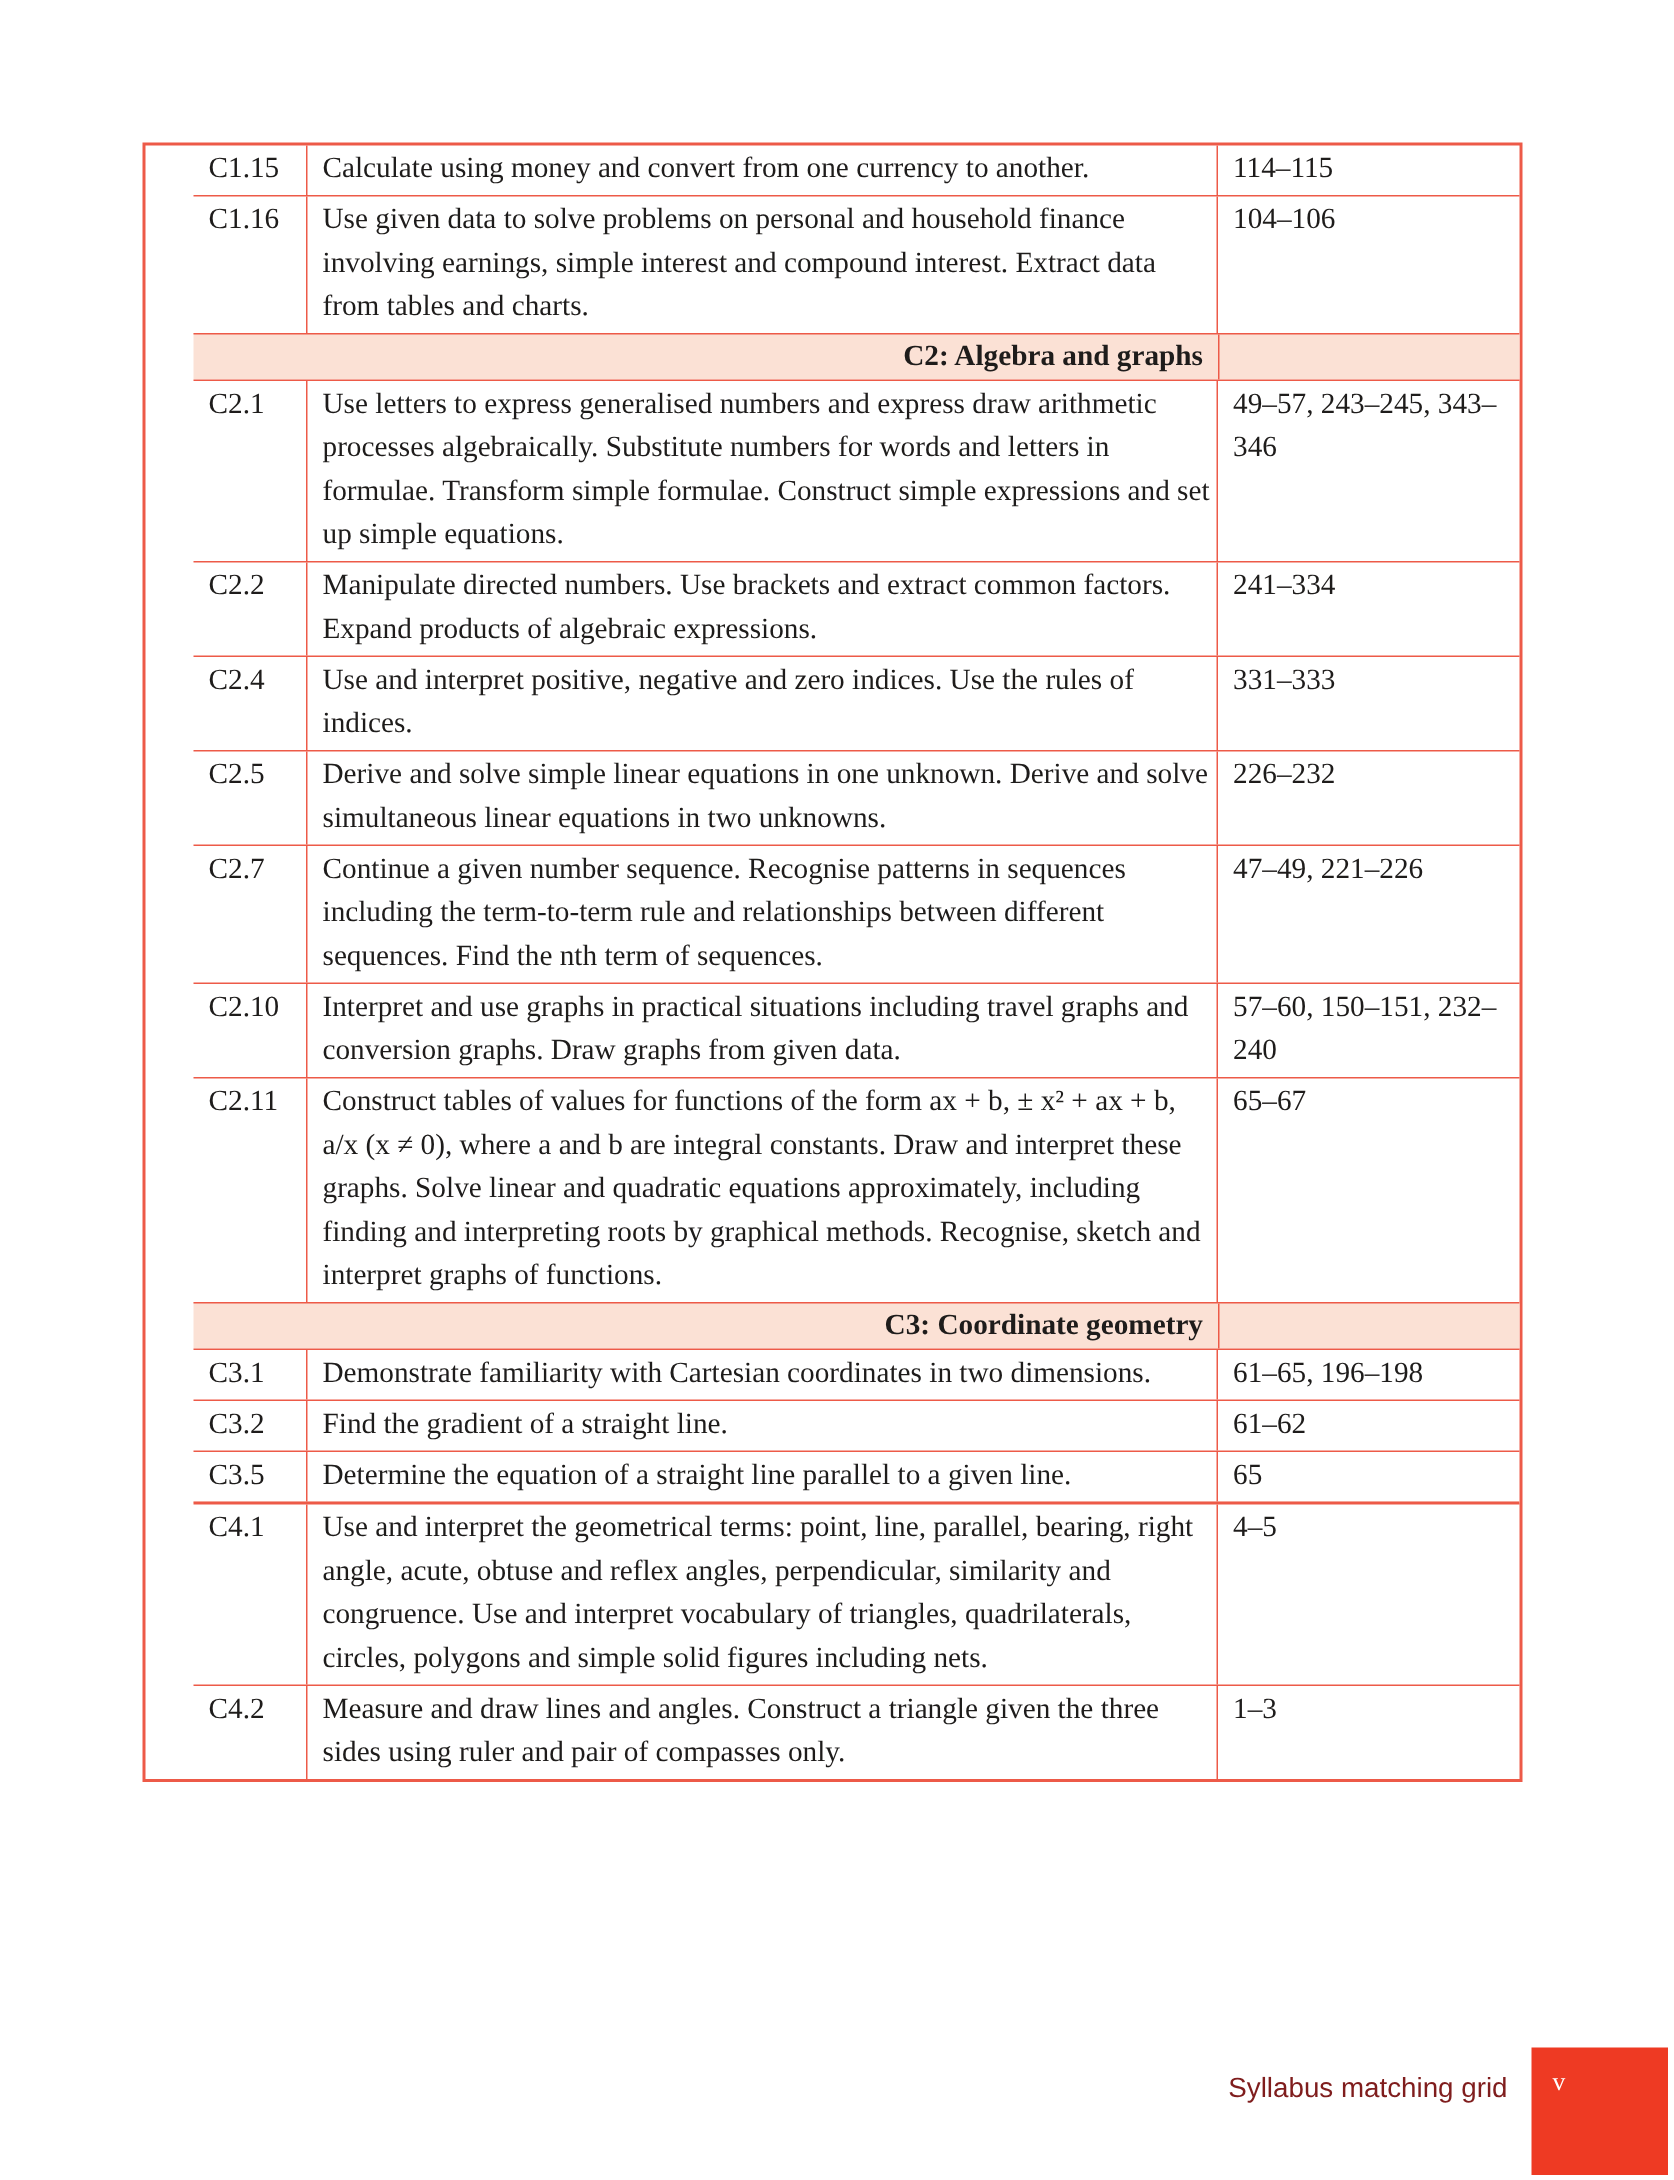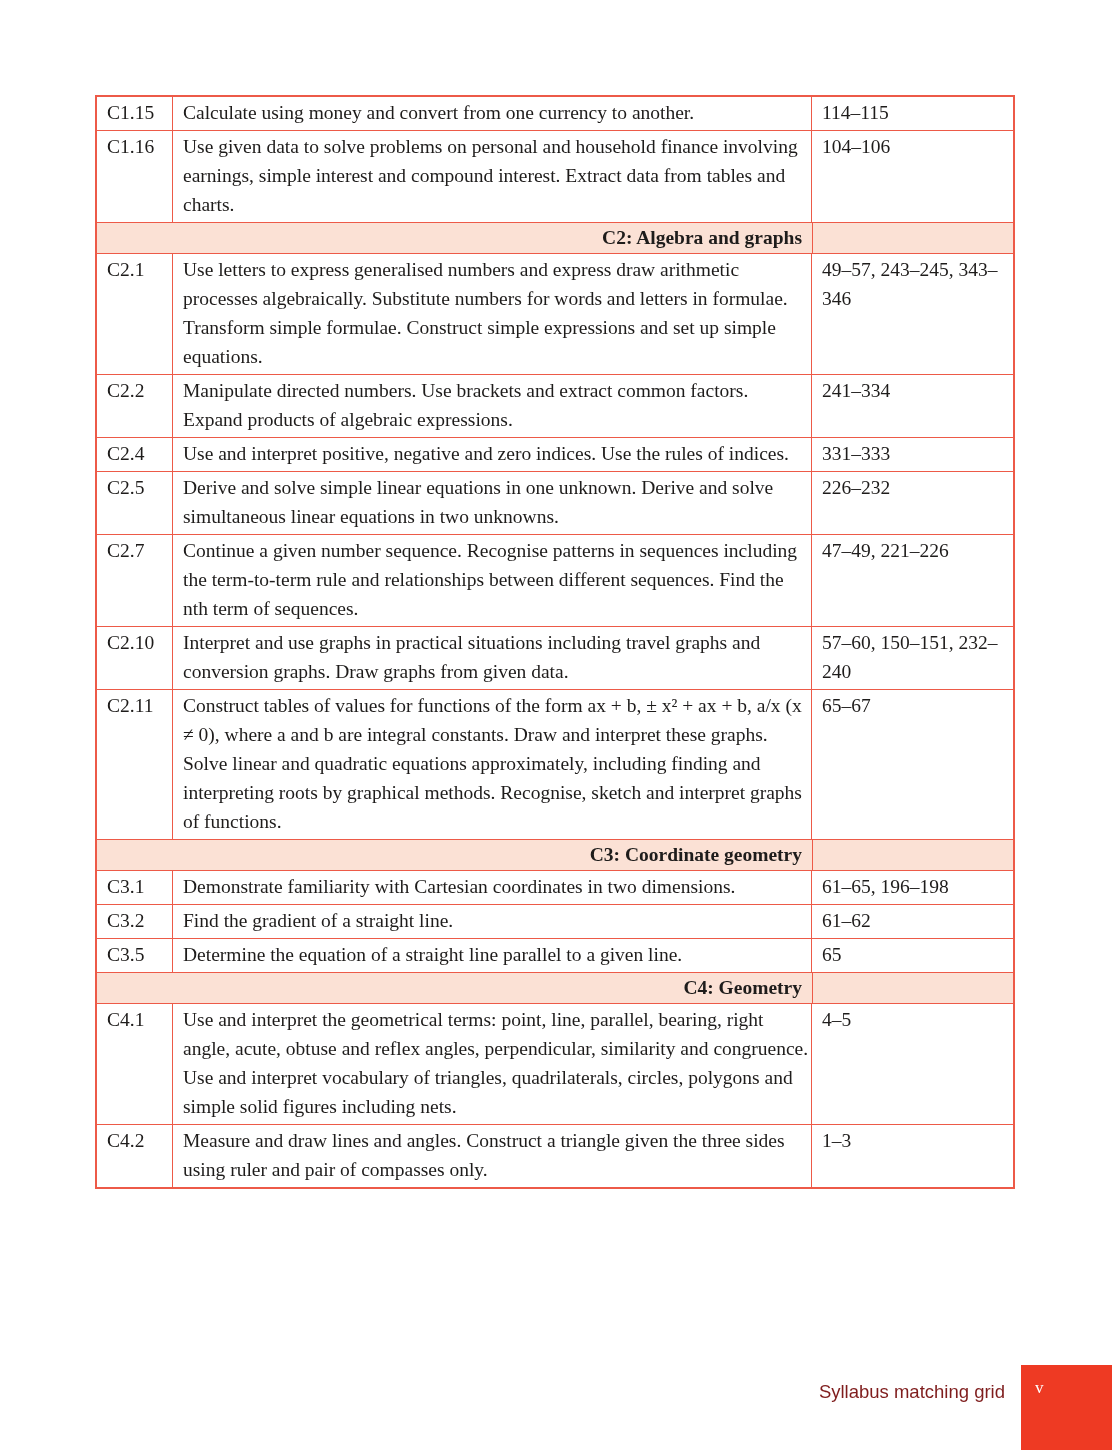--- a/index.html
+++ b/index.html
@@ -18,20 +18,21 @@
   }
   .syllabus-table{
     position:absolute; left:95px; top:95px; width:920px;
     border:2px solid var(--accent);
     background:#fff;
   }
   .trow{
     display:grid;
     grid-template-columns:75px 1fr 201px;
     border-top:1.5px solid var(--accent);
+    margin-left:32px;
   }
   .trow:first-child{ border-top:none; }
   .trow.section{
     grid-template-columns:1fr 201px;
     background:var(--section-bg);
   }
   .cell{
     font-size:19.5px;
     line-height:29px;
     padding:1px 8px 3px 10px;
@@ -144,21 +145,20 @@
         <div class="cell code">C3.2</div>
         <div class="cell desc">Find the gradient of a straight line.</div>
         <div class="cell pages">61–62</div>
       </div>
       <div class="trow item">
         <div class="cell code">C3.5</div>
         <div class="cell desc">Determine the equation of a straight line parallel to a given line.</div>
         <div class="cell pages">65</div>
       </div>
       <div class="trow section">
-        <div class="cell sec-label">C4: Geometry</div>
         <div class="cell sec-pages"></div>
       </div>
       <div class="trow item">
         <div class="cell code">C4.1</div>
         <div class="cell desc">Use and interpret the geometrical terms: point, line, parallel, bearing, right angle, acute, obtuse and reflex angles, perpendicular, similarity and congruence. Use and interpret vocabulary of triangles, quadrilaterals, circles, polygons and simple solid figures including nets.</div>
         <div class="cell pages">4–5</div>
       </div>
       <div class="trow item">
         <div class="cell code">C4.2</div>
         <div class="cell desc">Measure and draw lines and angles. Construct a triangle given the three sides using ruler and pair of compasses only.</div>

